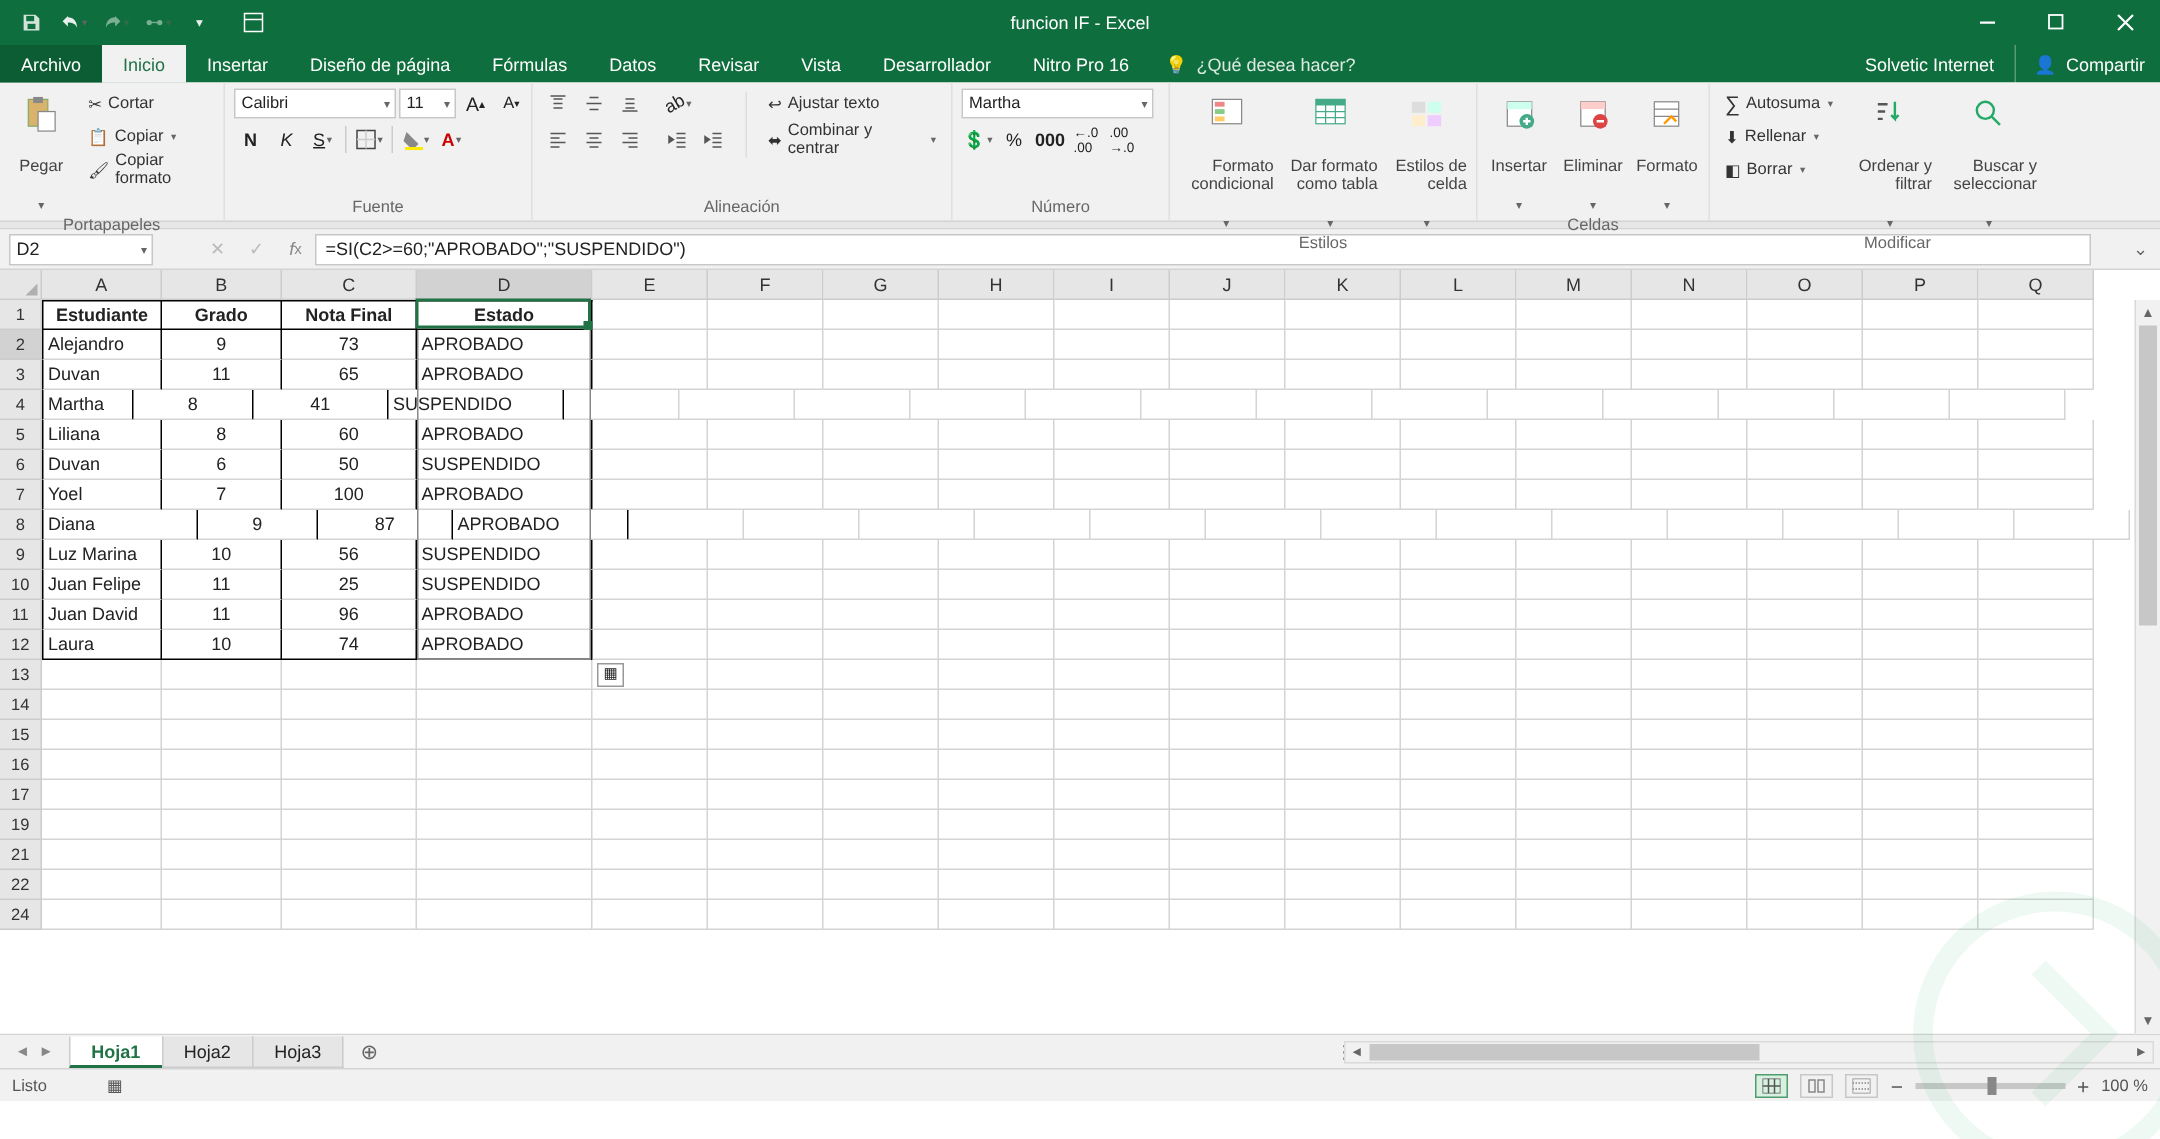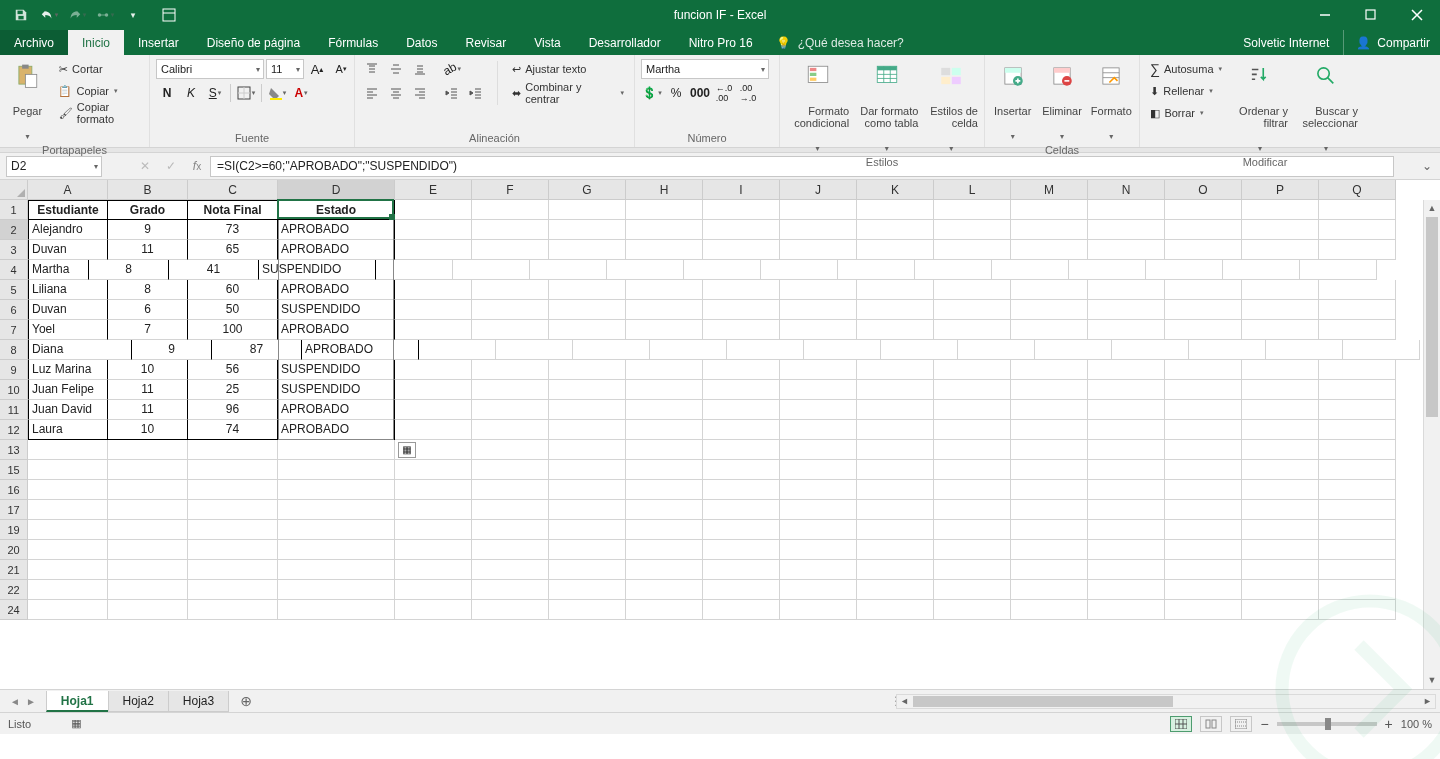--- a/index.html
+++ b/index.html
@@ -768,101 +768,101 @@
       <div class="cell" style="width:77px"></div>
       <div class="cell" style="width:77px"></div>
       <div class="cell" style="width:77px"></div>
       <div class="cell" style="width:77px"></div>
       <div class="cell" style="width:77px"></div>
       <div class="cell" style="width:77px"></div>
       <div class="cell" style="width:77px"></div>
       <div class="cell" style="width:77px"></div>
     </div>
     <div class="row">
-      <div class="rowhdr">15</div>
+      <div class="rowhdr">14</div>
       <div class="cell" style="width:80px"></div>
       <div class="cell" style="width:80px"></div>
       <div class="cell" style="width:90px"></div>
       <div class="cell" style="width:117px"></div>
       <div class="cell" style="width:77px"></div>
       <div class="cell" style="width:77px"></div>
       <div class="cell" style="width:77px"></div>
       <div class="cell" style="width:77px"></div>
       <div class="cell" style="width:77px"></div>
       <div class="cell" style="width:77px"></div>
       <div class="cell" style="width:77px"></div>
       <div class="cell" style="width:77px"></div>
       <div class="cell" style="width:77px"></div>
       <div class="cell" style="width:77px"></div>
       <div class="cell" style="width:77px"></div>
       <div class="cell" style="width:77px"></div>
       <div class="cell" style="width:77px"></div>
     </div>
     <div class="row">
-      <div class="rowhdr">16</div>
+      <div class="rowhdr">15</div>
       <div class="cell" style="width:80px"></div>
       <div class="cell" style="width:80px"></div>
       <div class="cell" style="width:90px"></div>
       <div class="cell" style="width:117px"></div>
       <div class="cell" style="width:77px"></div>
       <div class="cell" style="width:77px"></div>
       <div class="cell" style="width:77px"></div>
       <div class="cell" style="width:77px"></div>
       <div class="cell" style="width:77px"></div>
       <div class="cell" style="width:77px"></div>
       <div class="cell" style="width:77px"></div>
       <div class="cell" style="width:77px"></div>
       <div class="cell" style="width:77px"></div>
       <div class="cell" style="width:77px"></div>
       <div class="cell" style="width:77px"></div>
       <div class="cell" style="width:77px"></div>
       <div class="cell" style="width:77px"></div>
     </div>
     <div class="row">
-      <div class="rowhdr">17</div>
+      <div class="rowhdr">16</div>
       <div class="cell" style="width:80px"></div>
       <div class="cell" style="width:80px"></div>
       <div class="cell" style="width:90px"></div>
       <div class="cell" style="width:117px"></div>
       <div class="cell" style="width:77px"></div>
       <div class="cell" style="width:77px"></div>
       <div class="cell" style="width:77px"></div>
       <div class="cell" style="width:77px"></div>
       <div class="cell" style="width:77px"></div>
       <div class="cell" style="width:77px"></div>
       <div class="cell" style="width:77px"></div>
       <div class="cell" style="width:77px"></div>
       <div class="cell" style="width:77px"></div>
       <div class="cell" style="width:77px"></div>
       <div class="cell" style="width:77px"></div>
       <div class="cell" style="width:77px"></div>
       <div class="cell" style="width:77px"></div>
     </div>
     <div class="row">
-      <div class="rowhdr">19</div>
+      <div class="rowhdr">17</div>
       <div class="cell" style="width:80px"></div>
       <div class="cell" style="width:80px"></div>
       <div class="cell" style="width:90px"></div>
       <div class="cell" style="width:117px"></div>
       <div class="cell" style="width:77px"></div>
       <div class="cell" style="width:77px"></div>
       <div class="cell" style="width:77px"></div>
       <div class="cell" style="width:77px"></div>
       <div class="cell" style="width:77px"></div>
       <div class="cell" style="width:77px"></div>
       <div class="cell" style="width:77px"></div>
       <div class="cell" style="width:77px"></div>
       <div class="cell" style="width:77px"></div>
       <div class="cell" style="width:77px"></div>
       <div class="cell" style="width:77px"></div>
       <div class="cell" style="width:77px"></div>
       <div class="cell" style="width:77px"></div>
     </div>
     <div class="row">
-      <div class="rowhdr">20</div>
+      <div class="rowhdr">19</div>
       <div class="cell" style="width:80px"></div>
       <div class="cell" style="width:80px"></div>
       <div class="cell" style="width:90px"></div>
       <div class="cell" style="width:117px"></div>
       <div class="cell" style="width:77px"></div>
       <div class="cell" style="width:77px"></div>
       <div class="cell" style="width:77px"></div>
       <div class="cell" style="width:77px"></div>
       <div class="cell" style="width:77px"></div>
       <div class="cell" style="width:77px"></div>

